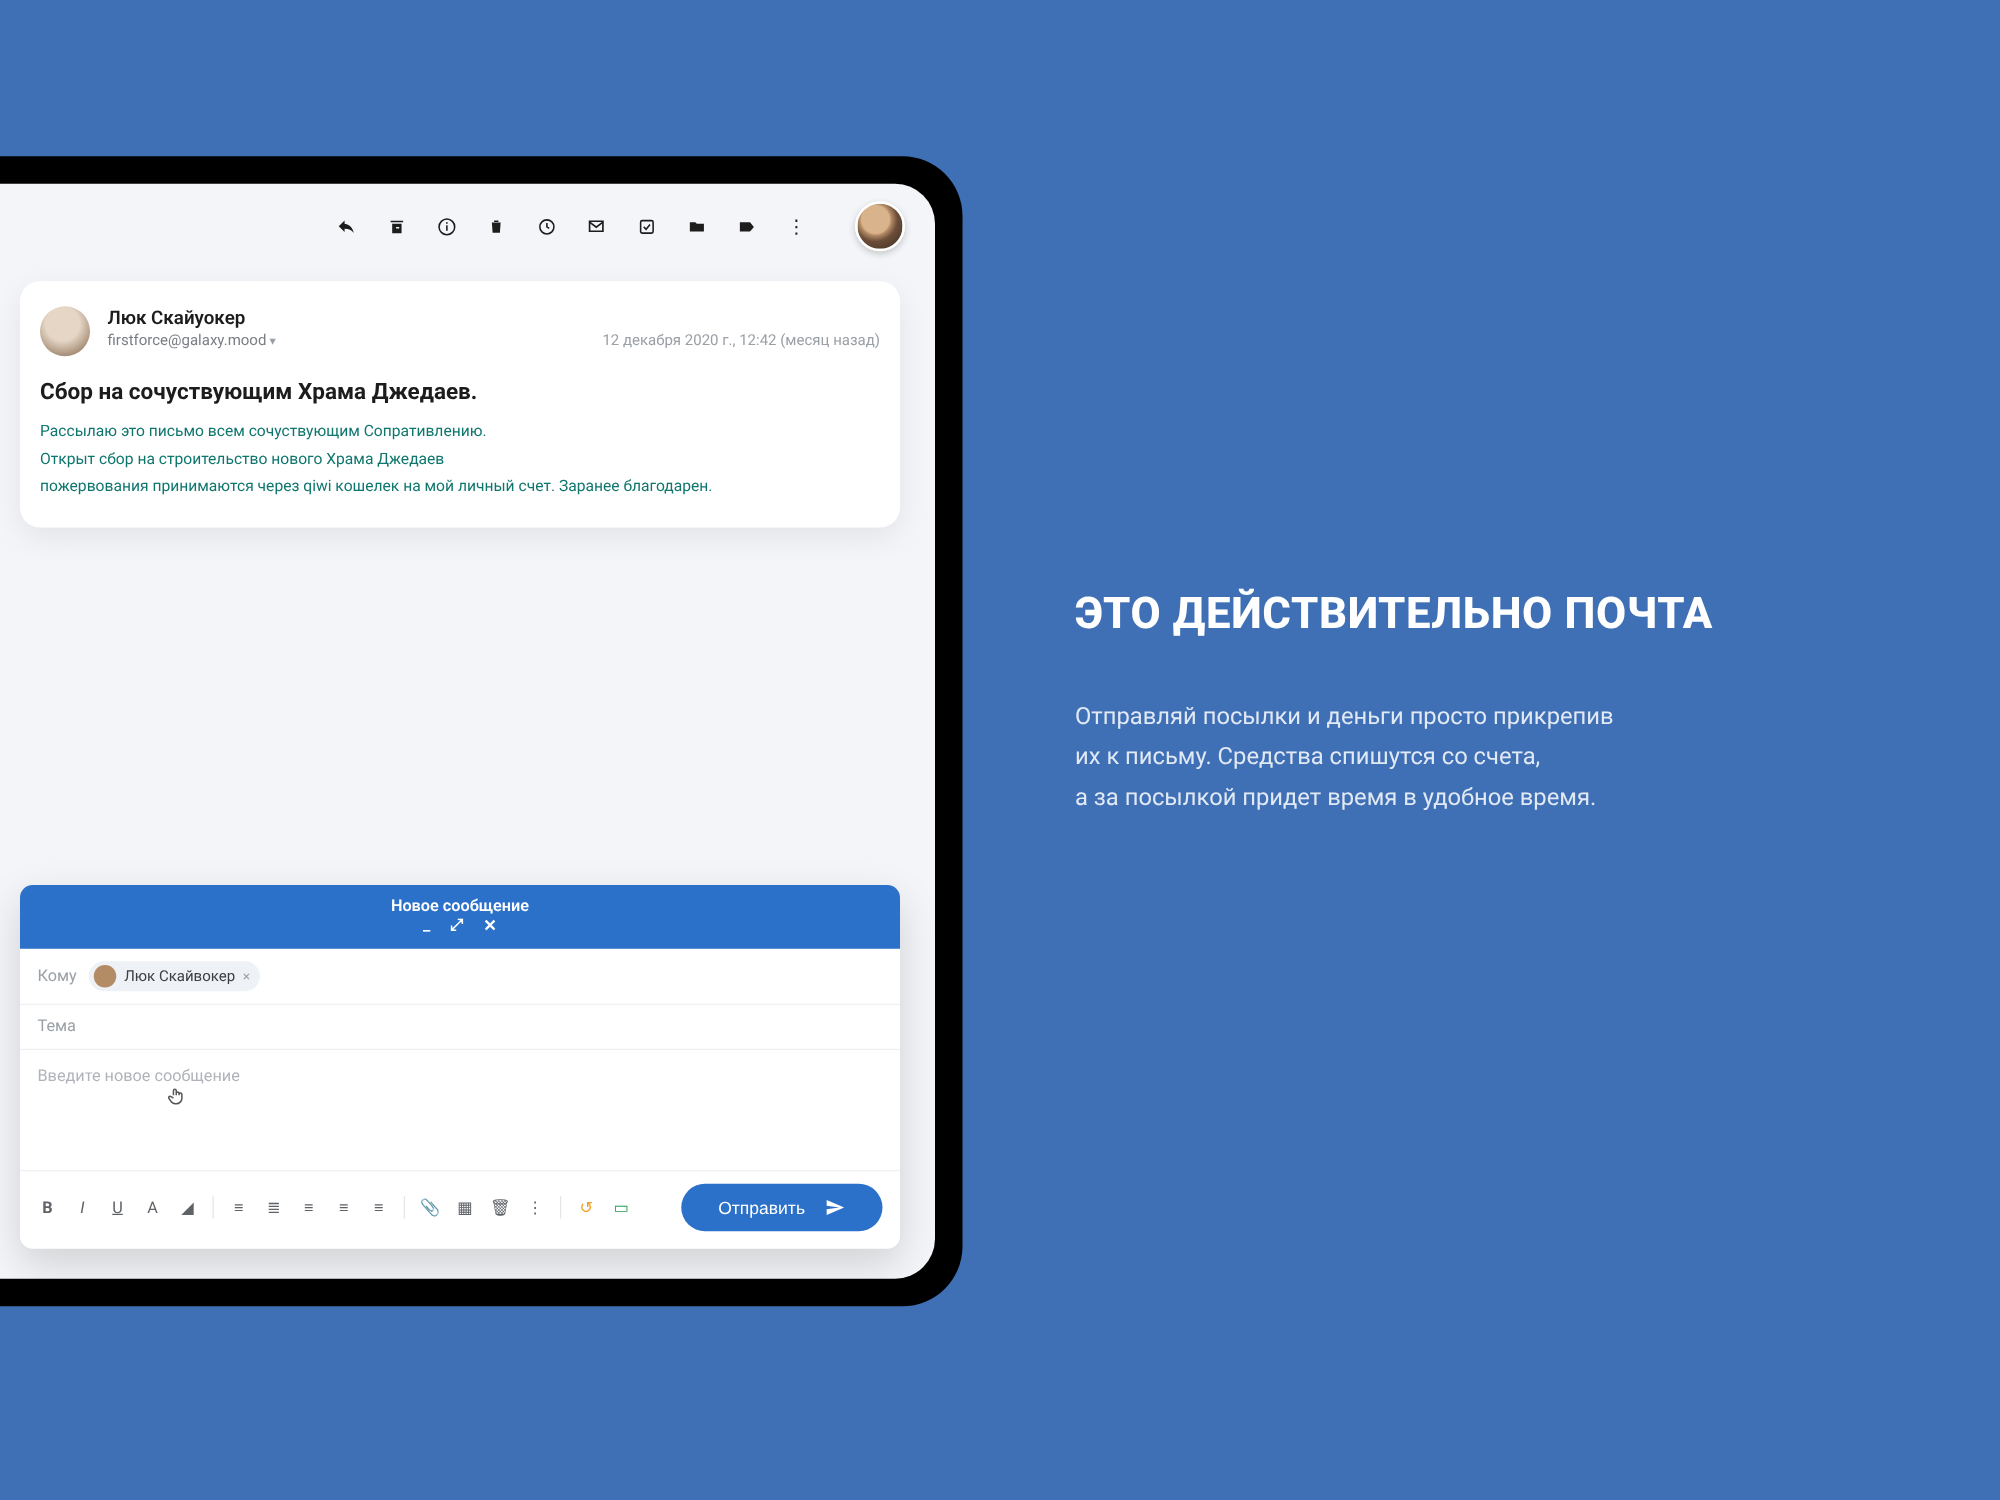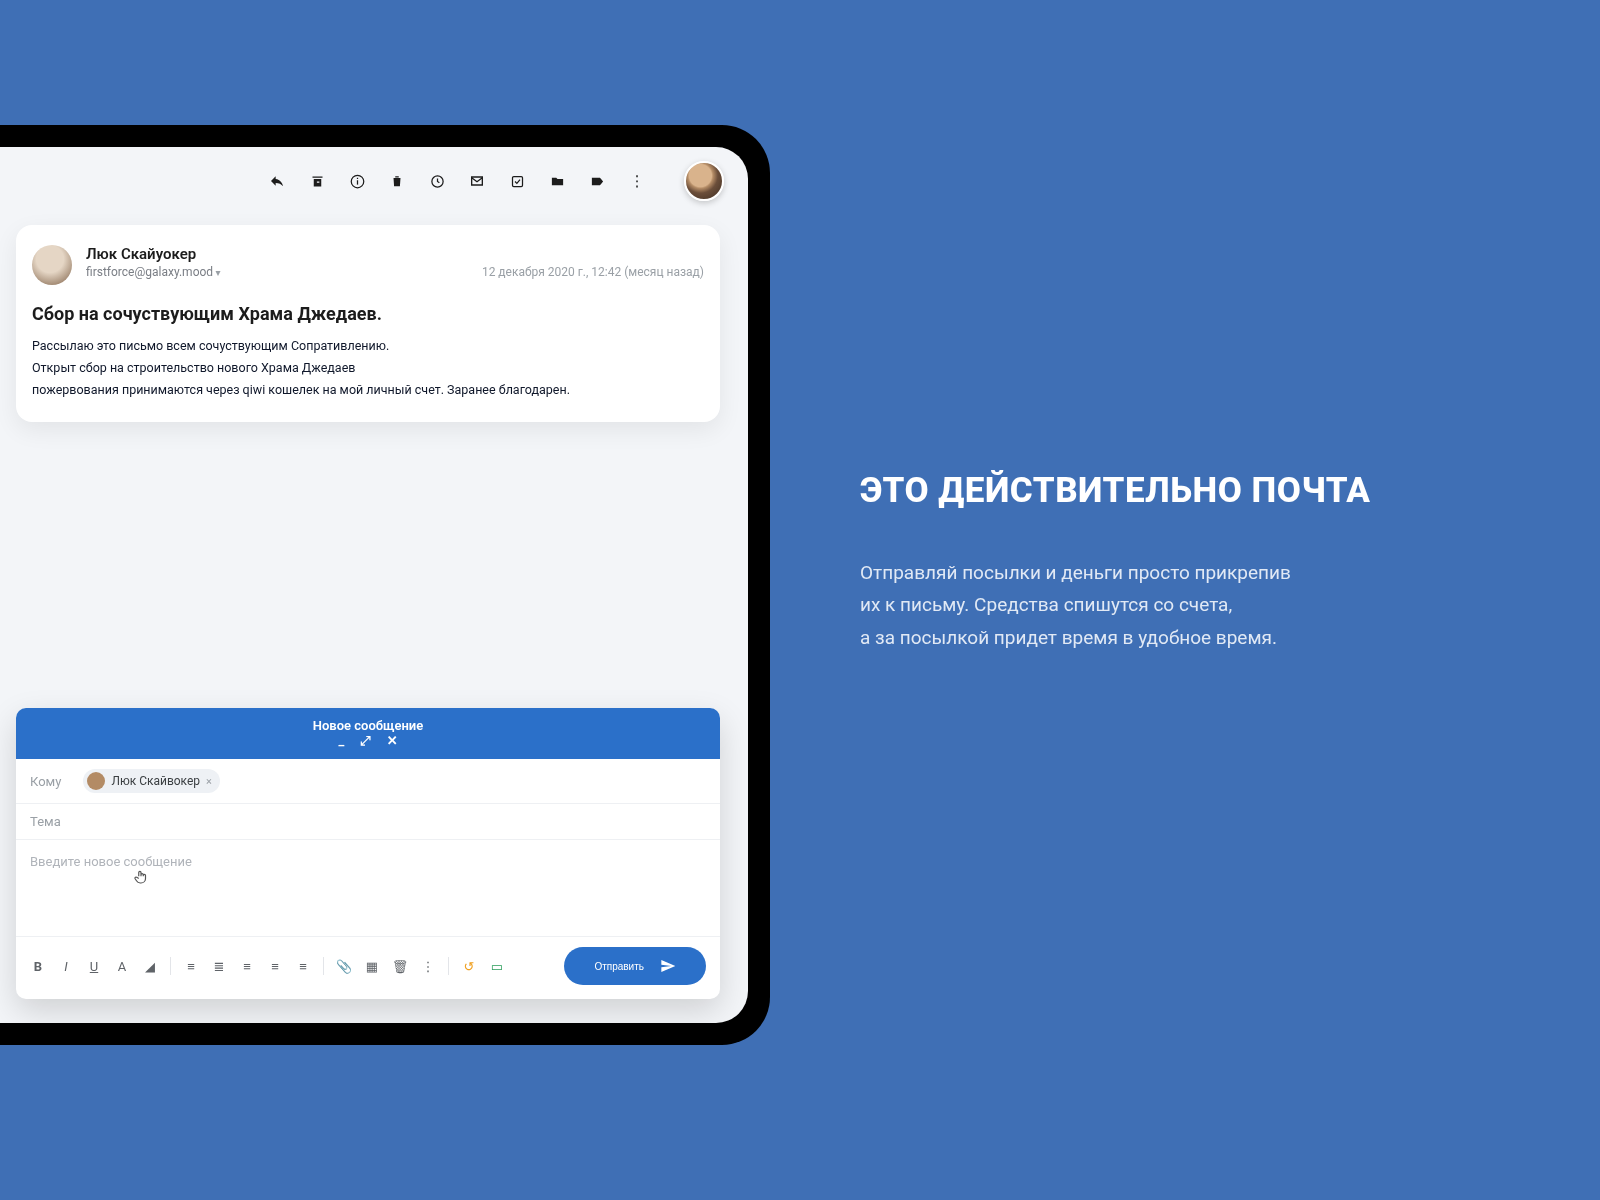--- a/index.html
+++ b/index.html
@@ -70,21 +70,21 @@
     width: 40px; height: 40px; border-radius: 50%;
     background: radial-gradient(circle at 45% 35%, #e5d6c5 0 40%, #7a5c42 100%);
     flex-shrink: 0;
   }
   .sender-info { flex:1; }
   .sender-name { font-weight:600; font-size:15px; color:#1c1c1c; }
   .sender-email { font-size:12px; color:#7a7e85; margin-top:2px; }
   .sender-email::after { content:" ▾"; font-size:10px; color:#9aa0a6; }
   .email-date { font-size:12px; color:#9aa0a6; white-space:nowrap; margin-top:20px; }
   .email-subject { font-weight:700; font-size:18px; margin:18px 0 12px; color:#1c1c1c; }
-  .email-body { font-size:12.5px; color:#0f172a; line-height:1.6; }
+  .email-body { font-size:12.5px; color:#0f766e; line-height:1.6; }
   .email-body p { margin-bottom: 2px; }
 
   
   .compose {
     position: absolute;
     left: 64px; right: 28px; bottom: 24px;
     background: #fff;
     border-radius: 10px;
     box-shadow: 0 12px 32px rgba(0,0,0,.15);
     overflow: hidden;
@@ -96,21 +96,21 @@
     font-weight: 600;
     padding: 10px 14px;
     display:flex; align-items:center; justify-content:space-between;flex-direction:column;
   }
   .compose-controls { display:flex; gap:16px; font-size:13px; }
   .compose-controls span { cursor:pointer; }
 
   .compose-row {
     padding: 10px 14px;
     border-bottom: 1px solid #eef0f3;
-    display:flex; align-items:center; gap:22px;
+    display:flex; align-items:center; gap:10px;
     font-size:13px; color:#9aa0a6;
   }
   .recipient-chip {
     display:inline-flex; align-items:center; gap:6px;
     background: #eef1f5;
     border-radius: 14px;
     padding: 3px 8px 3px 4px;
     font-size:12px; color:#3c4043;
   }
   .chip-avatar { width:18px; height:18px; border-radius:50%; background:#b38b65; }
@@ -135,21 +135,21 @@
   .format-icons { display:flex; align-items:center; gap:12px; font-size:13px; color:#5f6368; }
   .format-icons span { cursor:pointer; width:16px; text-align:center; }
   .format-icons .divider { width:1px; height:18px; background:#e3e5e9; }
   .format-icons .special { color:#f0a020; }
   .format-icons .special.green { color:#2a9d5a; }
 
   .send-btn {
     background:#2b70c9; color:#fff;
     border:none; border-radius:22px;
     padding: 11px 30px;
-    font-size:10px; font-weight:500;
+    font-size:14px; font-weight:500;
     display:flex; align-items:center; gap:16px;
     cursor:pointer;
   }
 
   
   .hero {
     position:absolute;
     left: 860px; top: 470px;
     color:#fff;
     max-width: 600px;

